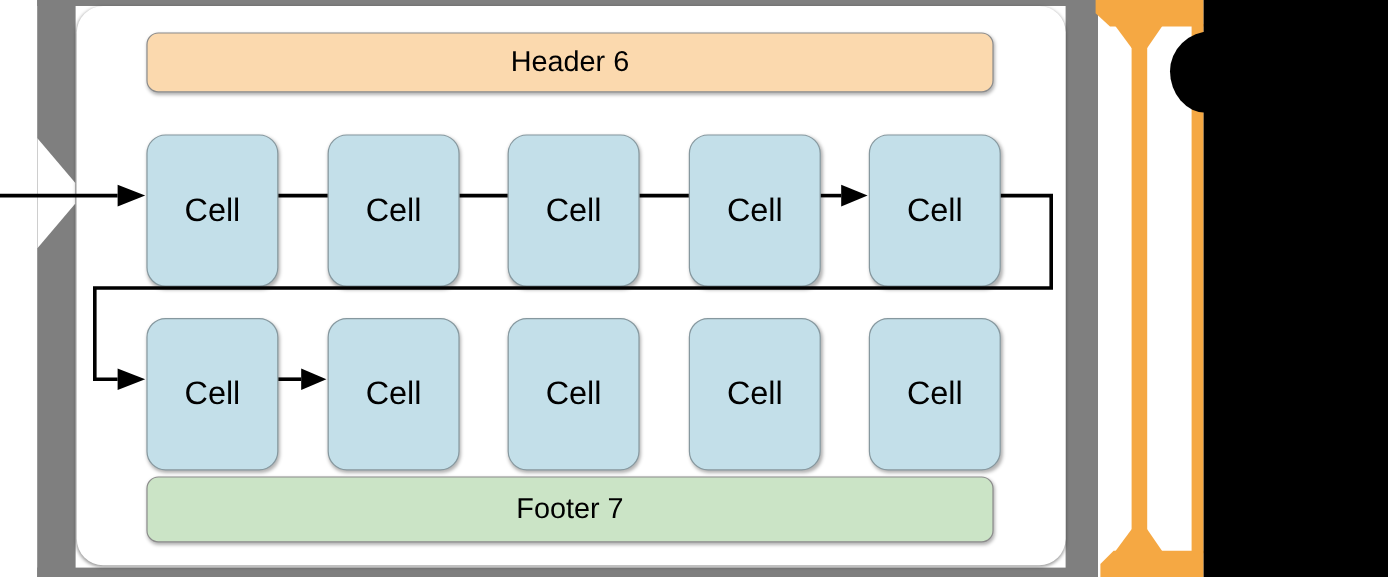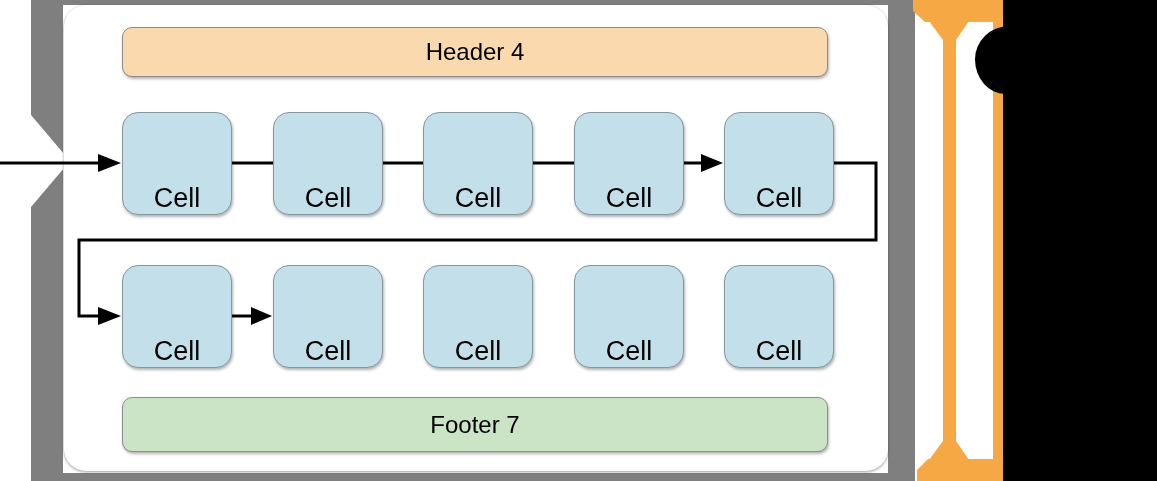--- a/index.html
+++ b/index.html
@@ -27,23 +27,23 @@
     display:flex;align-items:center;justify-content:center;
     font-size:24px;box-shadow:1px 2px 3px rgba(0,0,0,.3);
   }
   .footer-view{
     left:58px;top:392px;width:706px;height:55px;border-radius:10px;
     background:#cbe4c6;border:1.5px solid #8c8c8c;box-sizing:border-box;
     display:flex;align-items:center;justify-content:center;
     font-size:24px;box-shadow:1px 2px 3px rgba(0,0,0,.3);
   }
   .cell{
-    top:107px;width:110px;height:103px;border-radius:16px;
+    top:107px;width:110px;height:127px;border-radius:16px;
     background:#c3dfe9;border:1.5px solid #86989f;box-sizing:border-box;
-    display:flex;align-items:flex-end;justify-content:center;
+    display:flex;align-items:center;justify-content:center;
     font-size:27px;box-shadow:1px 2px 3px rgba(0,0,0,.3);position:absolute;
   }
   .row2 .cell{top:260px;}
   .c0{left:58px;}.c1{left:209px;}.c2{left:359px;}.c3{left:510px;}.c4{left:660px;}
   
   .flow-svg{left:0;top:0;z-index:3;pointer-events:none;}
   .orange-svg{left:0;top:0;z-index:4;pointer-events:none;}
   
   .black-panel{left:1003px;top:0;width:154px;height:481px;background:#000;z-index:5;}
   .black-blob{left:975px;top:26px;width:64px;height:68px;background:#000;
@@ -55,21 +55,21 @@
 <div class="canvas">
 
   <div class="abs gray bar-left"></div>
   <div class="abs gray bar-right"></div>
   <div class="abs gray bar-top"></div>
   <div class="abs gray bar-bottom"></div>
   <div class="abs notch"></div>
 
   <div class="abs container">
     <div class="abs header-view">
-      <span>Header 4</span>
+      <span>Header 6</span>
     </div>
 
     <div class="row1">
       <div class="cell c0">
           <span>Cell</span>
         </div>
       <div class="cell c1">
           <span>Cell</span>
         </div>
       <div class="cell c2">

